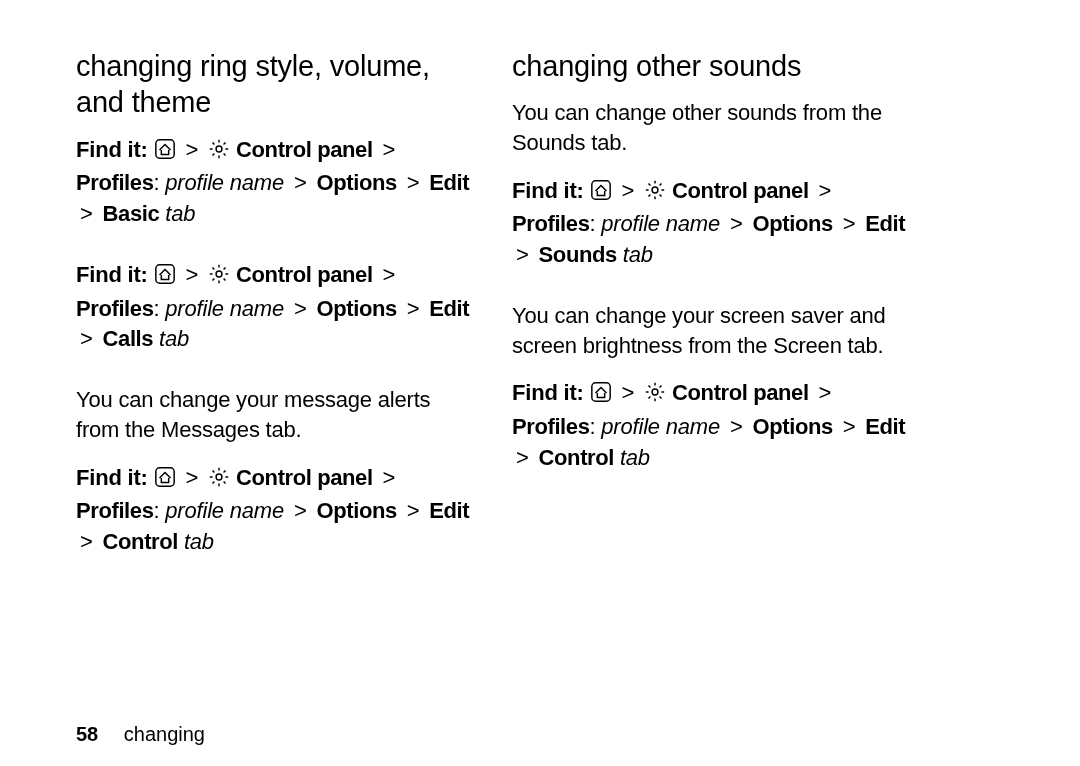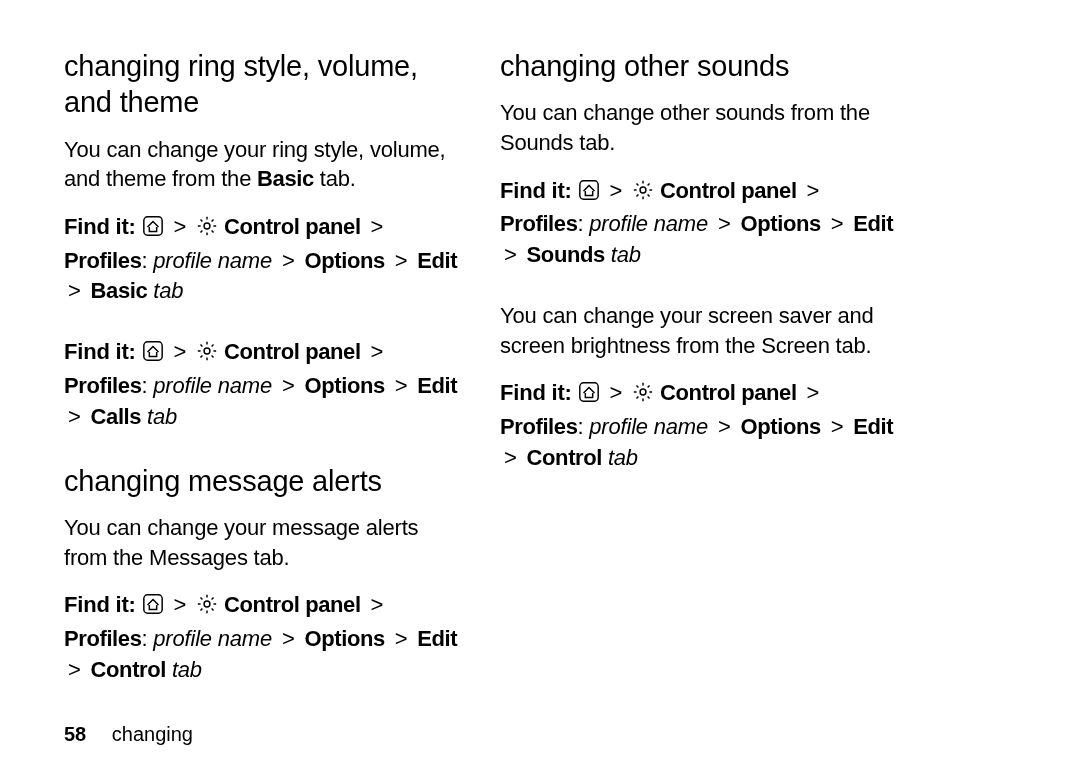--- a/index.html
+++ b/index.html
@@ -10,20 +10,21 @@
     background: #fff;
     font-family: "Helvetica Neue", Helvetica, Arial, sans-serif;
     color: #000;
   }
   .page {
     box-sizing: border-box;
     width: 960px;
     height: 766px;
     padding: 48px 64px 30px 64px;
     position: relative;
+    margin-left: 12px;
   }
   .cols {
     display: flex;
     gap: 40px;
   }
   .col {
     flex: 1 1 0;
   }
   h2 {
     font-size: 29px;
@@ -74,23 +75,20 @@
 </style>
 </head>
 <body>
 
 <div class="page">
   <div class="cols">
 
     <div class="col">
 
       <h2>changing ring style, volume, and theme</h2>
-      <p class="body">
-        <span>You can change your ring style, volume, and theme from the </span><span class="condensed-bold">Basic</span><span> tab.</span>
-      </p>
       <p class="findit">
         <span class="bold">Find it:</span>
         <span class="icon-home"><svg viewBox="0 0 24 24" fill="none" stroke="#000" stroke-width="1.6">
               <rect x="2" y="2" width="20" height="20" rx="4"></rect>
               <path d="M6 13 L12 7 L18 13 M8 13 V18 H16 V13"></path>
             </svg></span>
         <span class="gt">&gt;</span>
         <span class="icon-gear"><svg viewBox="0 0 24 24" fill="none" stroke="#000" stroke-width="1.6">
               <circle cx="12" cy="12" r="3.2"></circle>
               <path d="M12 2v3M12 19v3M2 12h3M19 12h3M4.9 4.9l2.1 2.1M17 17l2.1 2.1M4.9 19.1l2.1-2.1M17 7l2.1-2.1"></path>
@@ -125,21 +123,20 @@
         <span class="italic">profile name</span>
         <span class="gt">&gt;</span>
         <span class="condensed-bold">Options</span>
         <span class="gt">&gt;</span>
         <span class="condensed-bold">Edit</span>
         <span class="gt">&gt;</span>
         <span class="condensed-bold">Calls</span>
         <span class="italic"> tab</span>
       </p>
 
-      <h2>changing message alerts</h2>
       <p class="body">You can change your message alerts from the Messages tab.</p>
       <p class="findit">
         <span class="bold">Find it:</span>
         <span class="icon-home"><svg viewBox="0 0 24 24" fill="none" stroke="#000" stroke-width="1.6">
               <rect x="2" y="2" width="20" height="20" rx="4"></rect>
               <path d="M6 13 L12 7 L18 13 M8 13 V18 H16 V13"></path>
             </svg></span>
         <span class="gt">&gt;</span>
         <span class="icon-gear"><svg viewBox="0 0 24 24" fill="none" stroke="#000" stroke-width="1.6">
               <circle cx="12" cy="12" r="3.2"></circle>

